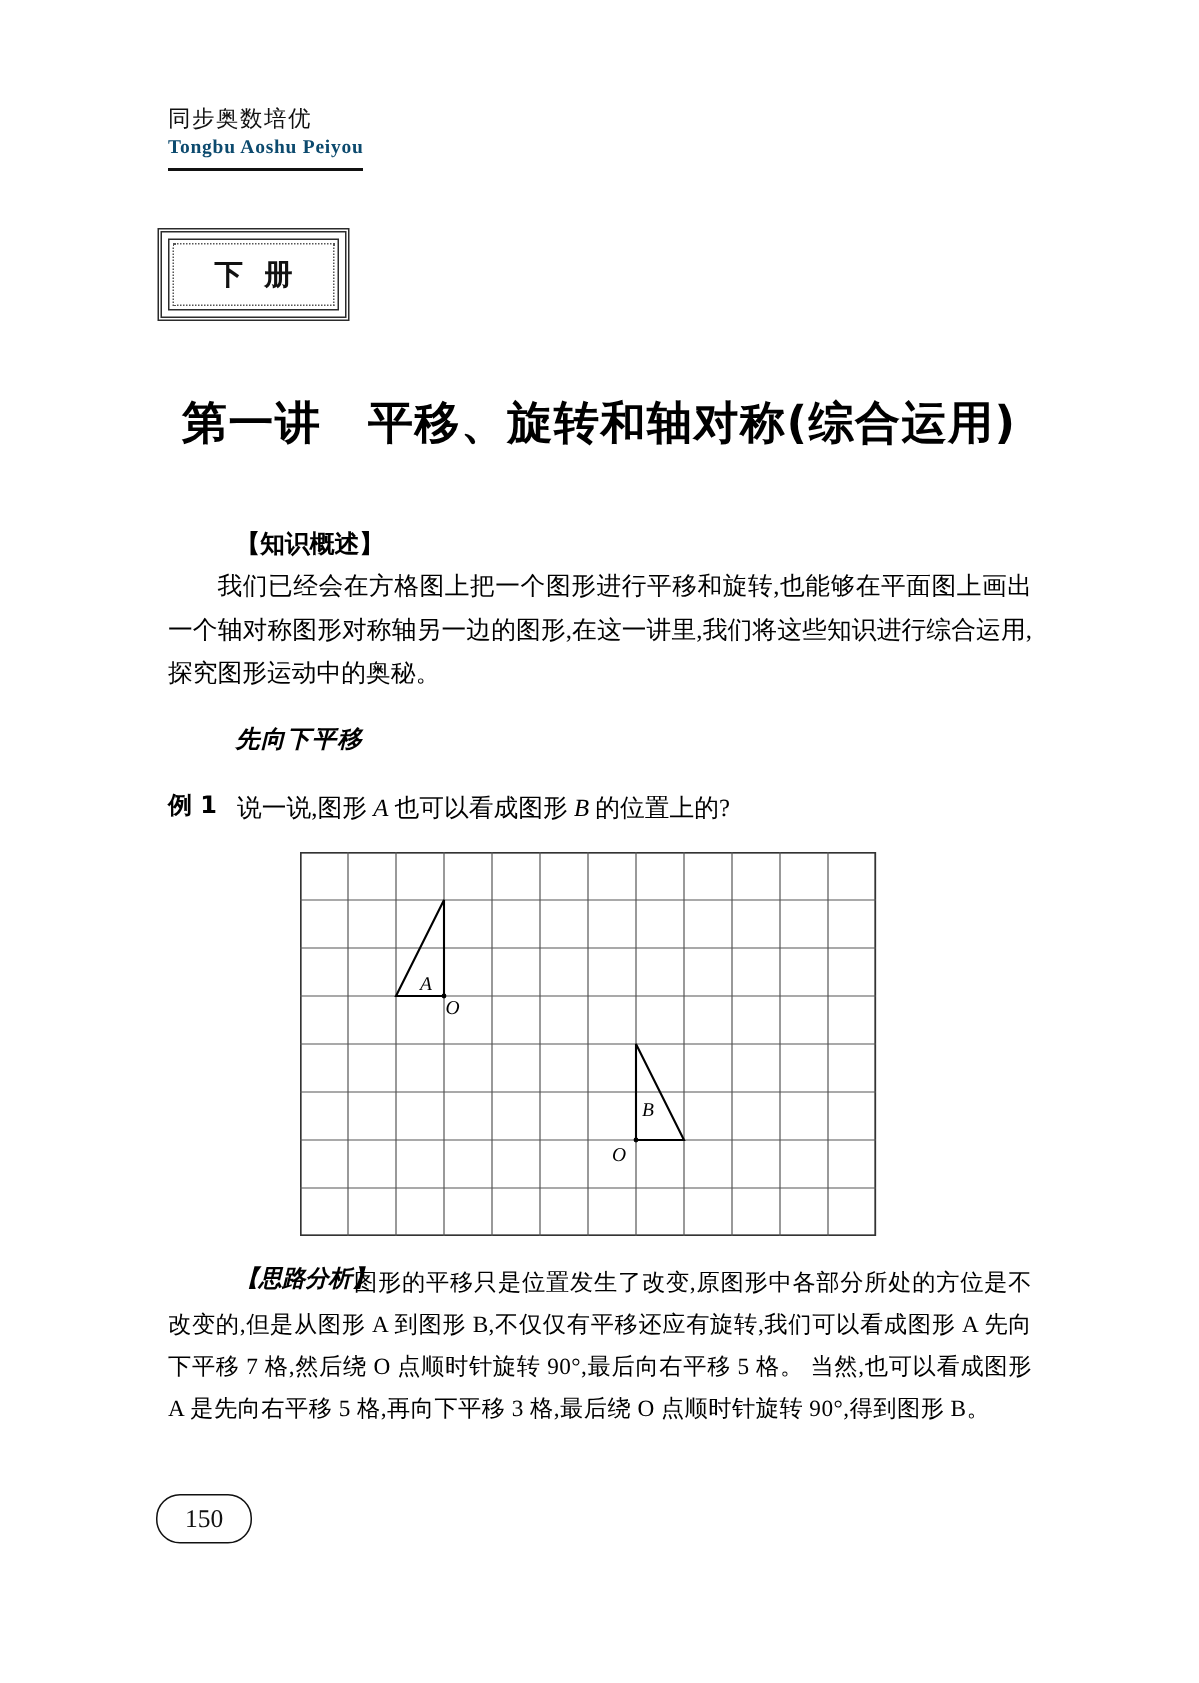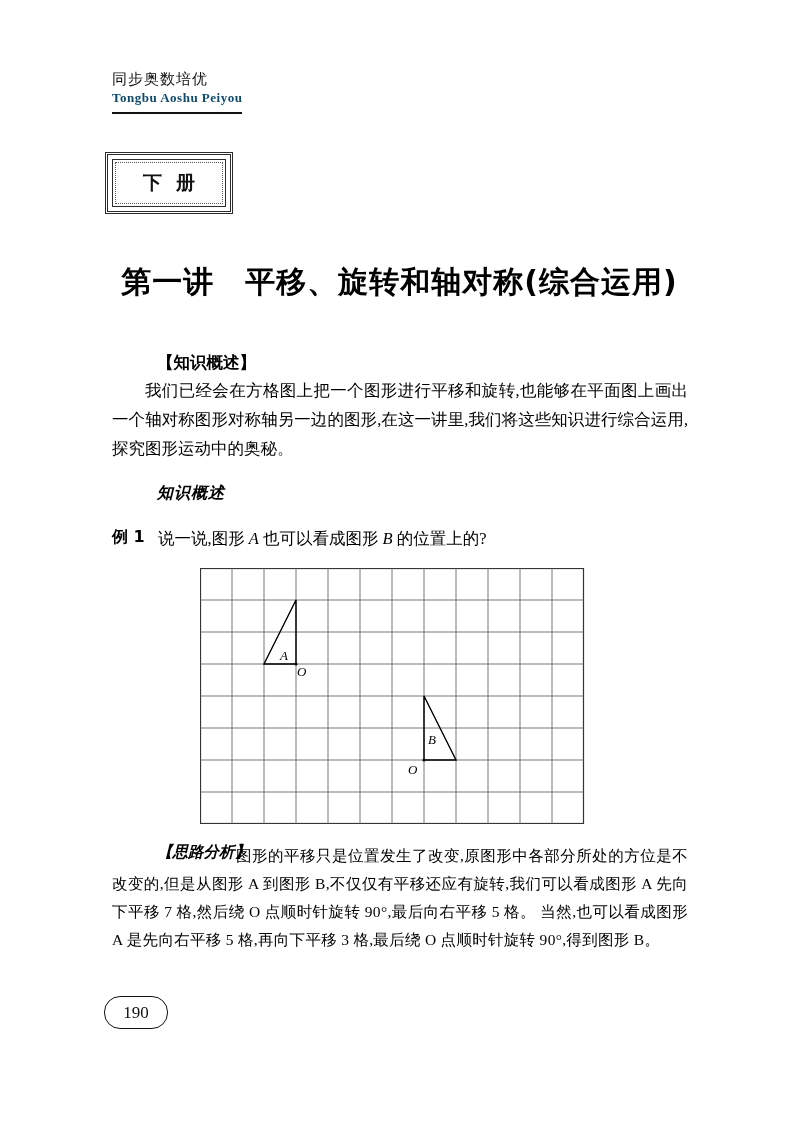--- a/index.html
+++ b/index.html
@@ -208,21 +208,21 @@
 
   <div class="volume-box">
     <span class="volume-text">下册</span>
   </div>
 
   <div class="chapter-title">第一讲　平移、旋转和轴对称(综合运用)</div>
 
   <div class="sec-heading" id="sec-knowledge">【知识概述】</div>
   <div class="para" id="para-knowledge">我们已经会在方格图上把一个图形进行平移和旋转,也能够在平面图上画出一个轴对称图形对称轴另一边的图形,在这一讲里,我们将这些知识进行综合运用,探究图形运动中的奥秘。</div>
 
-  <div class="sec-heading" id="sec-examples">知识概述</div>
+  <div class="sec-heading" id="sec-examples">先向下平移</div>
   <div class="ex-label">例 1</div>
   <div class="ex-text">
     <span>说一说,图形 </span><span class="ital">A</span><span> 也可以看成图形 </span><span class="ital">B</span><span> 的位置上的?</span>
   </div>
 
   <div class="figure">
     <svg width="400" height="256" viewBox="0 0 400 256">
       <g stroke="#555" stroke-width="0.8" fill="none">
         <rect x="0.5" y="0.5" width="383" height="255" stroke="#333" stroke-width="1.2"></rect>
         <line x1="32" y1="0" x2="32" y2="256"></line>
@@ -258,16 +258,16 @@
       <text x="228" y="176" font-family="Liberation Serif, serif" font-style="italic" font-size="13" fill="#000">B</text>
       <text x="208" y="206" font-family="Liberation Serif, serif" font-style="italic" font-size="13" fill="#000">O</text>
       <circle cx="224" cy="192" r="1.6" fill="#000"></circle>
     </svg>
   </div>
 
   <div class="sec-heading" id="analysis-head">【思路分析】</div>
   <div class="para" id="para-analysis">图形的平移只是位置发生了改变,原图形中各部分所处的方位是不改变的,但是从图形 A 到图形 B,不仅仅有平移还应有旋转,我们可以看成图形 A 先向下平移 7 格,然后绕 O 点顺时针旋转 90°,最后向右平移 5 格。 当然,也可以看成图形 A 是先向右平移 5 格,再向下平移 3 格,最后绕 O 点顺时针旋转 90°,得到图形 B。</div>
 
   <div class="page-num-wrap">
-    <span class="page-num">190</span>
+    <span class="page-num">150</span>
   </div>
 
 </div>
 
 </body></html>

